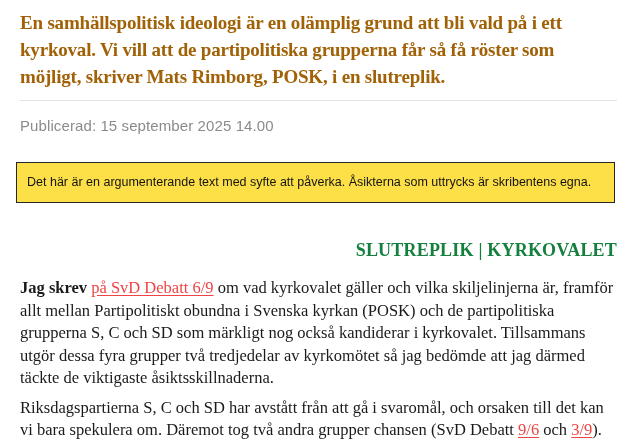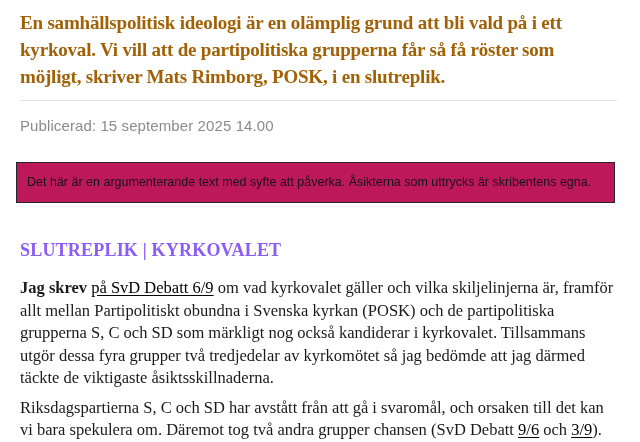--- a/index.html
+++ b/index.html
@@ -40,53 +40,54 @@
     line-height: 16px;
     letter-spacing: 0.1px;
     color: #8b8b8b;
   }
   .opinion-box {
     box-sizing: border-box;
     margin: 28px 0 0 -4px;
     width: 599px;
     border: 1px solid #262626;
     padding: 12px 10px;
-    background: #be185d;
+    background: #fde047;
   }
   .opinion-box p {
     margin: 0;
     font-size: 12.5px;
     line-height: 15px;
     color: #141414;
   }
   .kicker {
     margin: 36px 0 16px 0;
     font-family: "Liberation Serif", serif;
     font-weight: bold;
     font-size: 18px;
     line-height: 22px;
     letter-spacing: 0.2px;
-    color: #8b5cf6;
+    color: #15803d;
+    text-align: right;
   }
   .body-text {
     margin: 9px 0 0 0;
     max-width: 601px;
     font-family: "Liberation Serif", serif;
     font-size: 16.5px;
     line-height: 22.5px;
     color: #1a1a1a;
   }
   .body-text + .body-text {
     margin-top: 7px;
   }
   .body-text strong {
     font-weight: bold;
   }
   a.article-link {
-    color: #000000;
+    color: #ef4444;
     text-decoration: underline;
     text-underline-offset: 2px;
     cursor: pointer;
   }
 </style>
 </head>
 <body>
 
 <div class="page">
 

